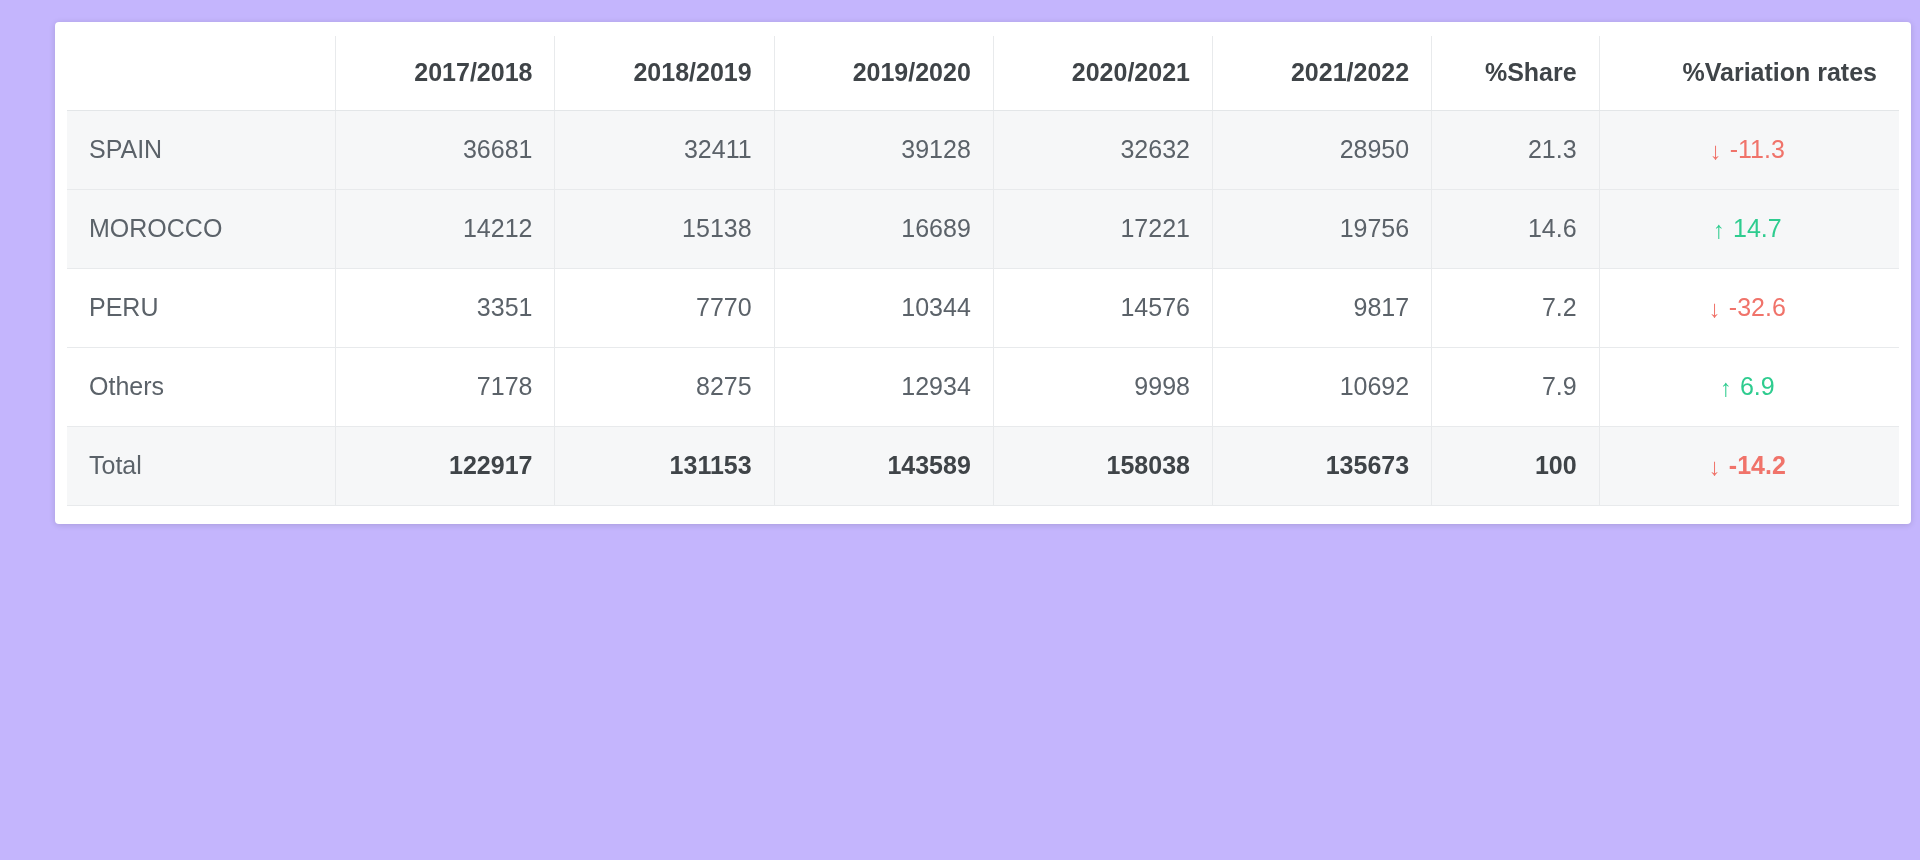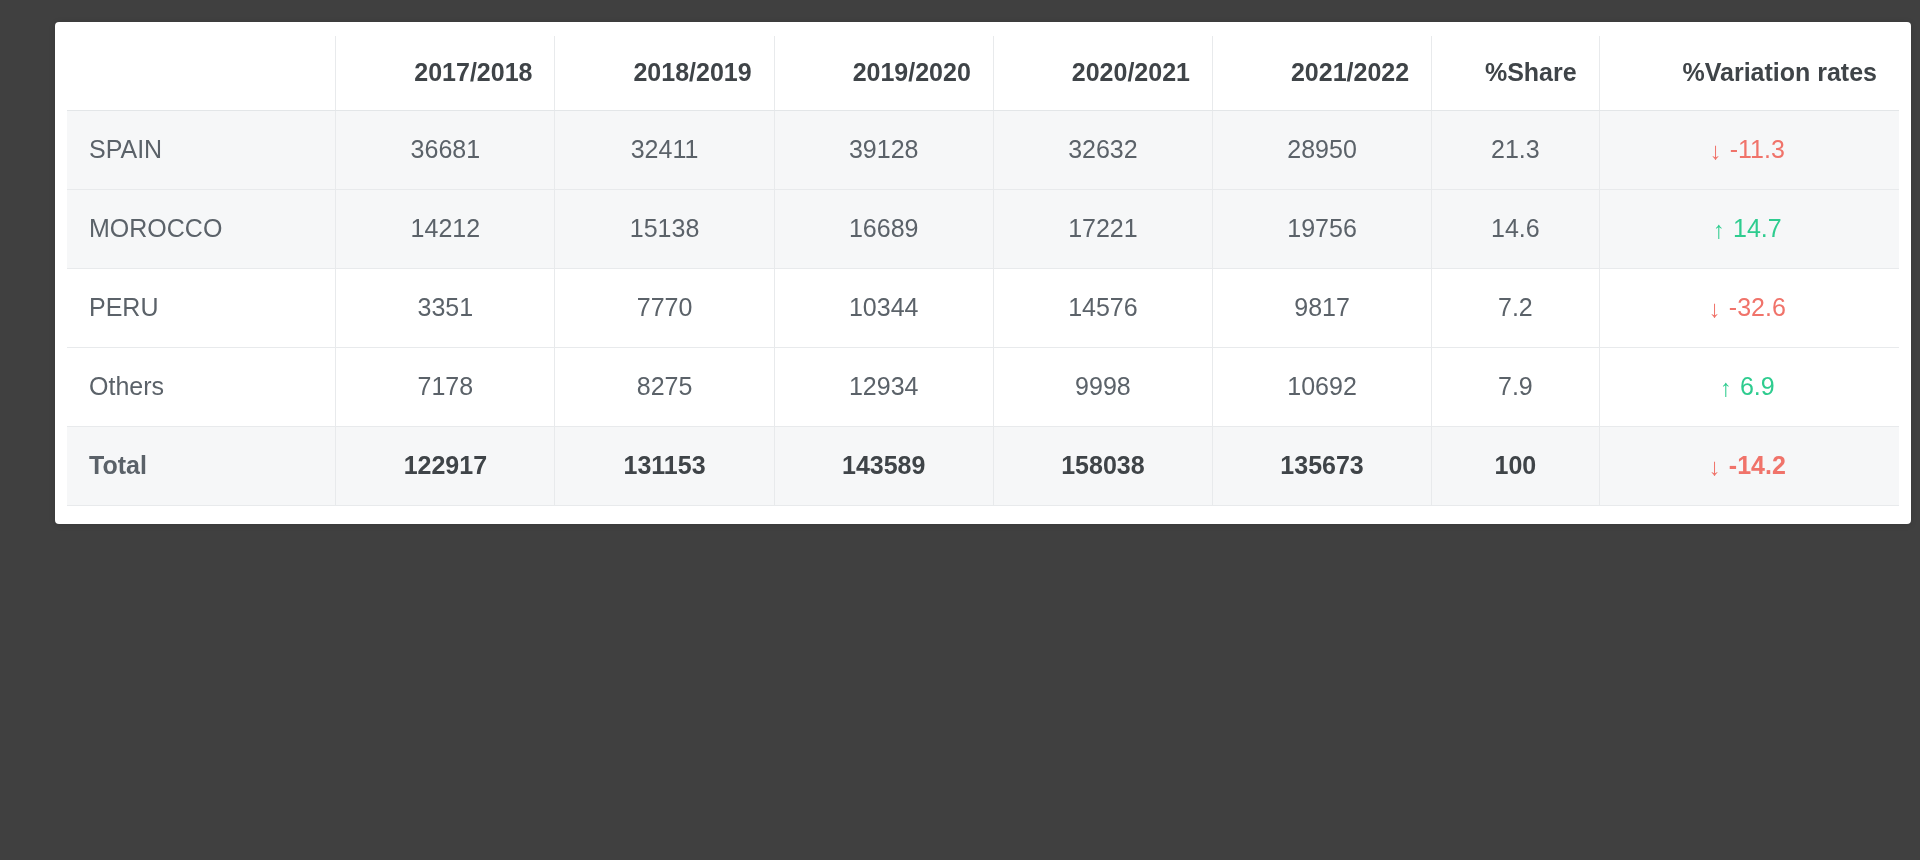--- a/index.html
+++ b/index.html
@@ -8,21 +8,21 @@
     background: #ffffff;
     width: 1920px;
     height: 860px;
     font-family: "Liberation Sans", sans-serif;
   }
   .page {
     width: 1920px;
     height: 860px;
     box-sizing: border-box;
     padding: 22px 34px 0 55px;
-    background: #404040;
+    background: #c4b5fd;
   }
   .card {
     background: #ffffff;
     border-radius: 4px;
     box-shadow: 0 1px 6px rgba(0,0,0,0.14);
     padding: 14px 12px 18px 12px;
     width: 1856px;
     box-sizing: border-box;
   }
   table.data-table {
@@ -62,34 +62,34 @@
   }
   tbody tr.plain td {
     background: #ffffff;
   }
   tbody td.country {
     text-align: left;
     border-left: none;
     color: #5b6269;
   }
   tbody td.num {
-    text-align: center;
+    text-align: right;
   }
   tbody td.var {
     text-align: center;
     border-right: none;
     padding-right: 26px;
   }
   tbody tr.total td {
     font-weight: bold;
     color: #3f4448;
     background: #f6f7f8;
   }
   tbody tr.total td.country {
-    font-weight: bold;
+    font-weight: normal;
     color: #5b6269;
   }
   .arrow {
     font-size: 24px;
     margin-right: 8px;
     vertical-align: -1px;
   }
   .down { color: #f0736a; }
   .up { color: #2ecc8f; }
   .val-down { color: #f0736a; }

